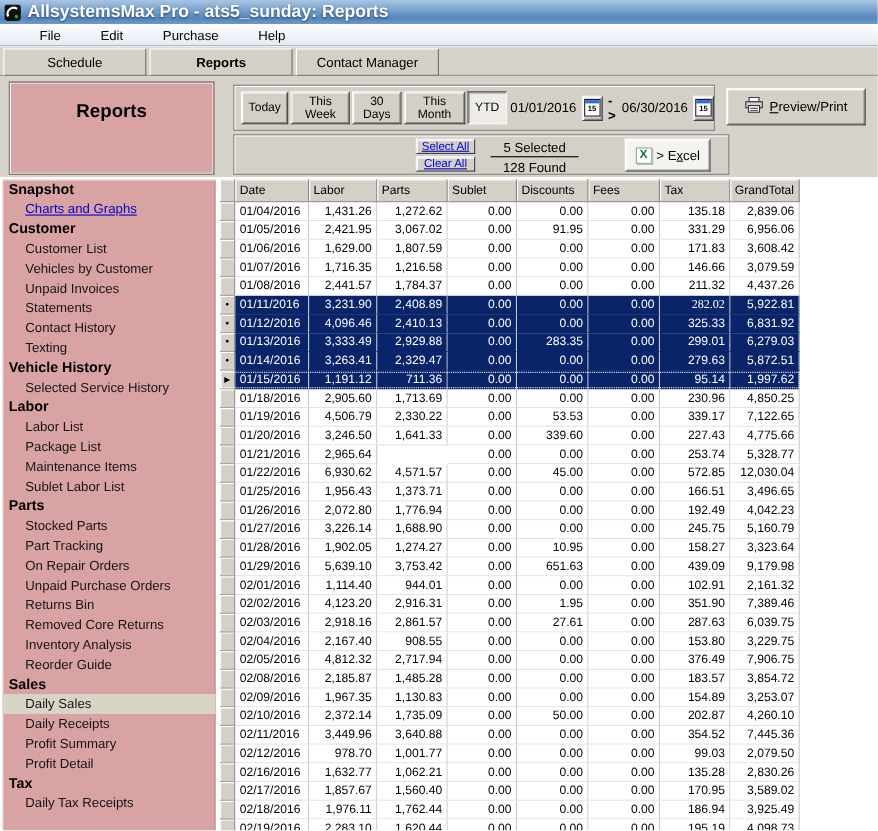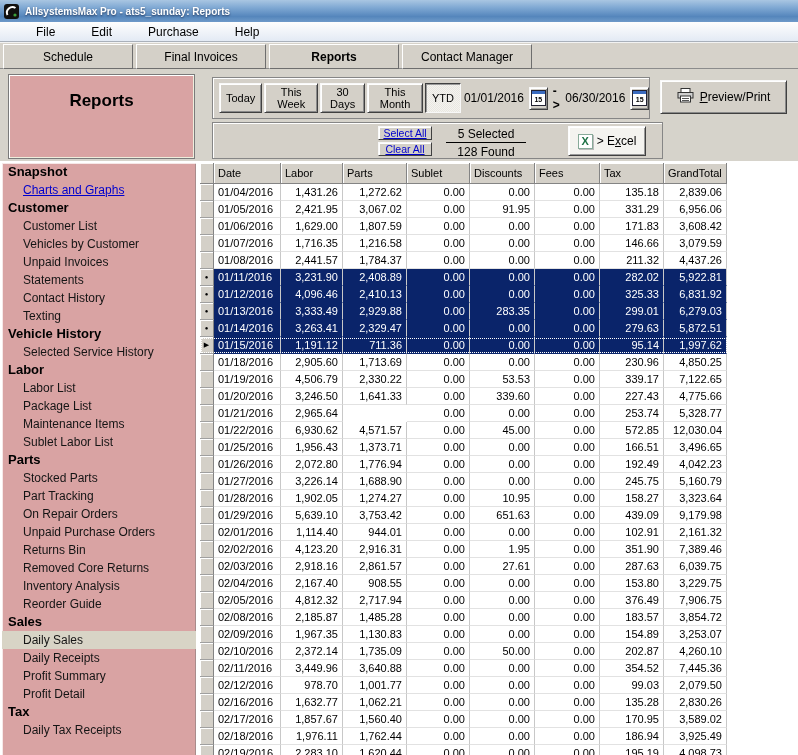--- a/index.html
+++ b/index.html
@@ -5,21 +5,21 @@
   html,body{margin:0;padding:0;}
   body{
     width:798px;height:755px;position:relative;overflow:hidden;
     font-family:"Liberation Sans",sans-serif;background:#FFF;font-size:11px;
     -webkit-font-smoothing:none;
   }
   
   .titlebar{
     position:absolute;top:0;left:0;width:798px;height:22px;
     background:linear-gradient(180deg,#A9C6E2 0%,#7FA8D3 35%,#5586BC 75%,#6E9AC9 100%);
-    display:flex;align-items:center;color:#FFF;font-weight:bold;font-size:10px;
+    display:flex;align-items:center;color:#FFF;font-weight:bold;font-size:16px;
     text-shadow:0 1px 2px rgba(0,10,40,.65);
   }
   .app-icon{width:15px;height:15px;margin:0 6px 0 4px;display:inline-flex;}
   
   .menubar{
     position:absolute;top:22px;left:0;width:798px;height:20px;box-sizing:border-box;
     background:linear-gradient(#FEFEFE,#E3EAF4);border-bottom:1px solid #A9B0BA;
     display:flex;align-items:center;padding-left:36px;gap:36px;font-size:12px;color:#000;
   }
   .menu-item{cursor:default;}
@@ -157,21 +157,20 @@
 
 <div class="menubar">
     <div class="menu-item">File</div>
     <div class="menu-item">Edit</div>
     <div class="menu-item">Purchase</div>
     <div class="menu-item">Help</div>
   </div>
 
 <div class="tabbar">
     <div class="tab">Schedule</div>
-    <div class="tab">Final Invoices</div>
     <div class="tab active">Reports</div>
     <div class="tab">Contact Manager</div>
   </div>
 
 <div class="topstrip">
   <div class="page-title-box">
     <div class="page-title">Reports</div>
   </div>
 
   <div class="panel panel1">
@@ -332,21 +331,21 @@
           <div class="cell num" style="width: 63px;">4,437.26</div>
         </div>
         <div class="trow selected">
           <div class="selcell" style="width: 14px;">●</div>
           <div class="cell date" style="width: 67px;">01/11/2016</div>
           <div class="cell num" style="width: 62px;">3,231.90</div>
           <div class="cell num" style="width: 64px;">2,408.89</div>
           <div class="cell num" style="width: 63px;">0.00</div>
           <div class="cell num" style="width: 65px;">0.00</div>
           <div class="cell num" style="width: 65px;">0.00</div>
-          <div class="cell num" style="width: 64px;">282.02</div>
+          <div class="cell num" style="width: 64px; font-family: Liberation Serif, serif;">282.02</div>
           <div class="cell num" style="width: 63px;">5,922.81</div>
         </div>
         <div class="trow selected">
           <div class="selcell" style="width: 14px;">●</div>
           <div class="cell date" style="width: 67px;">01/12/2016</div>
           <div class="cell num" style="width: 62px;">4,096.46</div>
           <div class="cell num" style="width: 64px;">2,410.13</div>
           <div class="cell num" style="width: 63px;">0.00</div>
           <div class="cell num" style="width: 65px;">0.00</div>
           <div class="cell num" style="width: 65px;">0.00</div>

